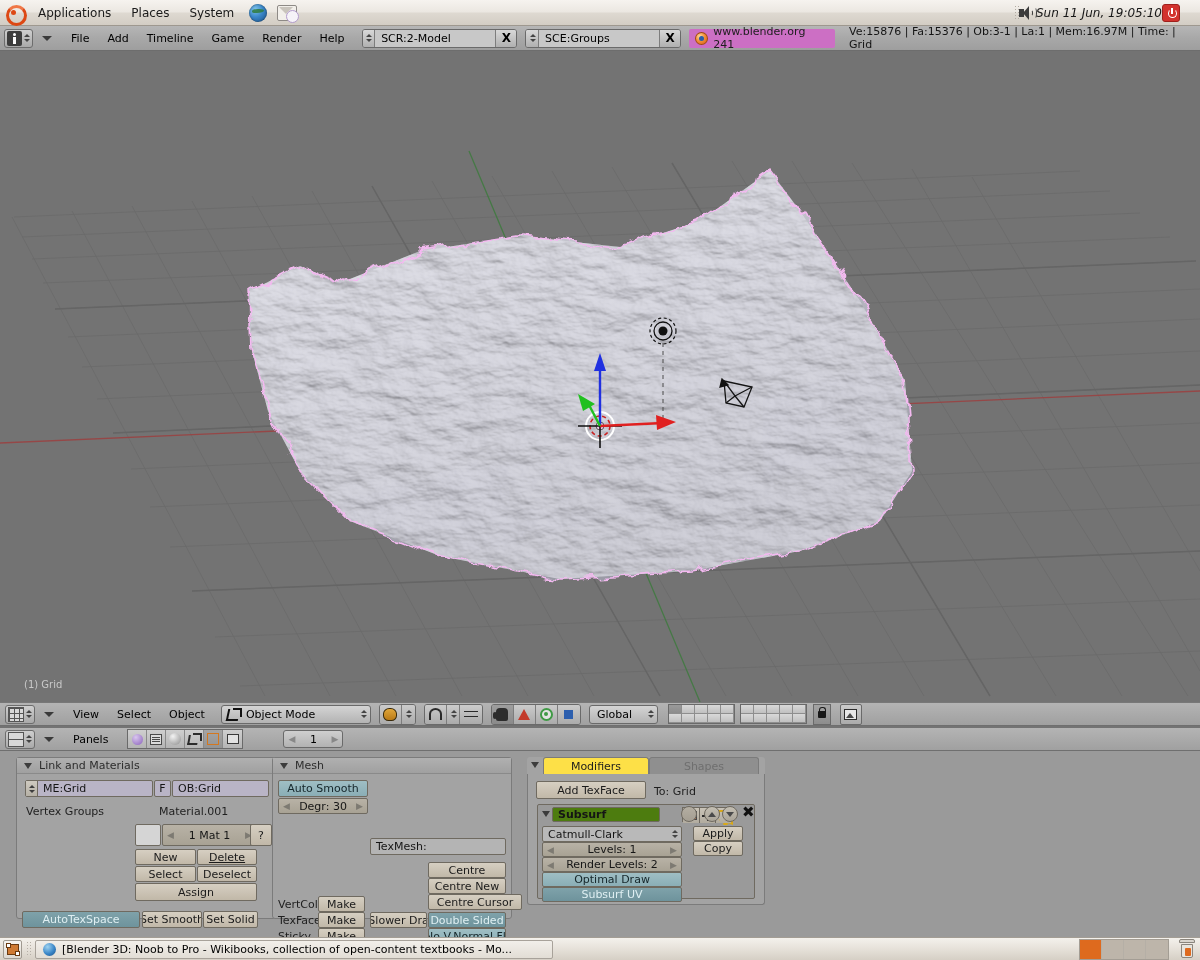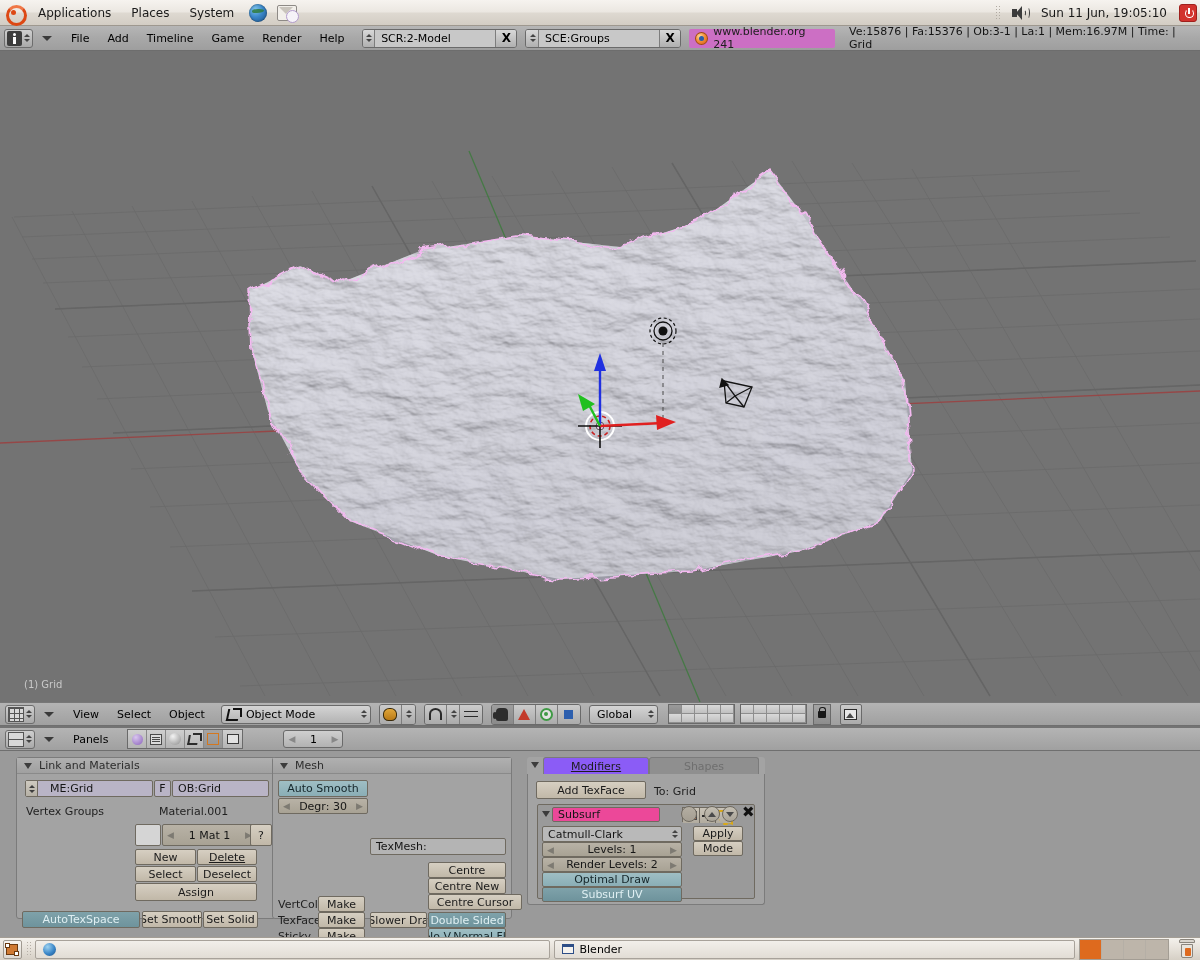--- a/index.html
+++ b/index.html
@@ -53,21 +53,21 @@
     content:""; position:absolute; left:1px; top:1px; width:14px; height:9px;
     border-left:7px solid transparent; border-right:7px solid transparent;
     border-top:7px solid #c9c4bc; width:0;height:0;
   }
   .gp-icon-mail::after {
     content:""; position:absolute; right:-3px; bottom:-3px; width:11px;height:11px;
     border-radius:50%; border:1.5px solid #b39ccd; background:#f6f3f8;
   }
   .gp-right {
     margin-left: auto; display: flex; align-items: center;
-    gap: 12px; padding-right: 3px;
+    gap: 0; padding-right: 20px; font-style: italic;
   }
   .gp-grip { width: 5px; height: 16px;
     background-image: radial-gradient(#b0aaa1 35%, transparent 36%);
     background-size: 3px 3px; }
   .gp-speaker { position: relative; width: 17px; height: 14px; }
   .gp-speaker .sp-body {
     position:absolute; left:0; top:3px; width:5px; height:8px; background:#3c3c3c;
   }
   .gp-speaker .sp-cone {
     position:absolute; left:4px; top:0px; width:0;height:0;
@@ -378,21 +378,21 @@
   .spinsq i.u{border-bottom:3px solid #3d3d3d;}
   .spinsq i.d{border-top:3px solid #3d3d3d;}
 
   
   .mod-tabs { position:absolute; top:0; left:0; width:100%; height:17px; display:flex; }
   .mod-tab {
     height:17px; display:flex;align-items:center;justify-content:center;
     font-size:11px; border:1px solid #7b7b7b; border-bottom:none;
     border-radius:3px 3px 0 0;
   }
-  .mod-tab.active{ background:#8b5cf6; color:#1d1d1d;text-decoration:underline;}
+  .mod-tab.active{ background:#fde047; color:#1d1d1d;}
   .mod-tab.inactive{ background:#8f8f8f; color:#6f6f6f;}
   .mod-box {
     position:absolute; border:1px solid #6f6a60; border-radius:2px;
     background:#9d9d9d;
   }
   .mod-ic {
     width:16px;height:15px;display:flex;align-items:center;justify-content:center;
     border-left:1px solid #6f6a60;
     background:linear-gradient(to bottom,#c9c3b7,#b2ac9f);
   }
@@ -799,21 +799,21 @@
     <div class="panel-head">
       <div class="tri-down"></div>
       <span>Link and Materials</span>
     </div>
     <div class="panel-body">
       <div class="bfield" style="left:8px; top:6px; width:128px; height:17px; padding-left:0;">
         <div class="spinsq">
             <i class="u"></i>
             <i class="d"></i>
           </div>
-        <span style="padding-left:12px">ME:Grid</span>
+        <span style="padding-left:5px">ME:Grid</span>
       </div>
       <div class="bfield" style="left:137px; top:6px; width:17px; height:17px; padding-left:0; justify-content:center;">
         <span style="width:100%;text-align:center">F</span>
       </div>
       <div class="bfield" style="left:155px; top:6px; width:97px; height:17px;">
         <span>OB:Grid</span>
       </div>
 
       <div class="blabel" style="left:9px; top:31px;">Vertex Groups</div>
       <div class="blabel" style="left:142px; top:31px;">Material.001</div>
@@ -878,21 +878,21 @@
       <div class="mod-tab active" style="position:absolute;left:16px;top:0;width:106px;">Modifiers</div>
       <div class="mod-tab inactive" style="position:absolute;left:122px;top:0;width:110px;">Shapes</div>
     </div>
     <div style="position:absolute; left:0; top:17px; width:238px; height:131px; background:#a3a3a3; border:1px solid #7b7b7b; border-top:none; border-radius:0 0 3px 3px;">
 
       <div class="bbtn" style="left:8px; top:7px; width:110px; height:18px;">Add TexFace</div>
       <div class="blabel" style="left:126px; top:11px;">To: Grid</div>
 
       <div class="mod-box" style="left:9px; top:30px; width:218px; height:95px; background:#9a9a9a;">
         <div class="tri-down" style="position:absolute;left:4px;top:6px"></div>
-        <div class="bfield plain" style="left:14px; top:2px; width:108px; height:15px; background:#ec4899;">Subsurf</div>
+        <div class="bfield plain" style="left:14px; top:2px; width:108px; height:15px; background:#4d7c0f;font-weight:bold;">Subsurf</div>
         <div style="position:absolute; left:144px; top:2px; display:flex; height:15px; border:1px solid #6f6a60;">
           <div class="mod-ic" style="border-left:none">
               <div class="ic-render"></div>
             </div>
           <div class="mod-ic">
               <div class="ic-plus"></div>
             </div>
           <div class="mod-ic">
               <div class="ic-cage"></div>
             </div>
@@ -924,36 +924,33 @@
           <i class="u"></i>
         </div>
       <div class="updn-btn" style="position:absolute; left:194px; top:32px;">
           <i class="d"></i>
         </div>
       <div class="x-btn" style="position:absolute; left:214px; top:31px;">
         <span>✖</span>
       </div>
 
       <div class="bbtn" style="left:165px; top:52px; width:50px; height:15px;">Apply</div>
-      <div class="bbtn" style="left:165px; top:67px; width:50px; height:15px;">Mode</div>
+      <div class="bbtn" style="left:165px; top:67px; width:50px; height:15px;">Copy</div>
     </div>
   </div>
 </div>
 
 <div class="taskbar">
   <div class="tb-show">
     <div class="ic-desk"></div>
   </div>
   <div class="tb-grip2"></div>
   <div class="task-item firefox">
     <div class="ic-ff"></div>
-  </div>
-  <div class="task-item blender">
-    <div class="ic-blwin"></div>
-    <span>Blender</span>
+    <span>[Blender 3D: Noob to Pro - Wikibooks, collection of open-content textbooks - Mo...</span>
   </div>
   <div class="wsswitch">
     <div class="ws active"></div>
     <div class="ws"></div>
     <div class="ws"></div>
     <div class="ws"></div>
   </div>
   <div class="trash">
     <div class="lid"></div>
       <div class="can"></div>

